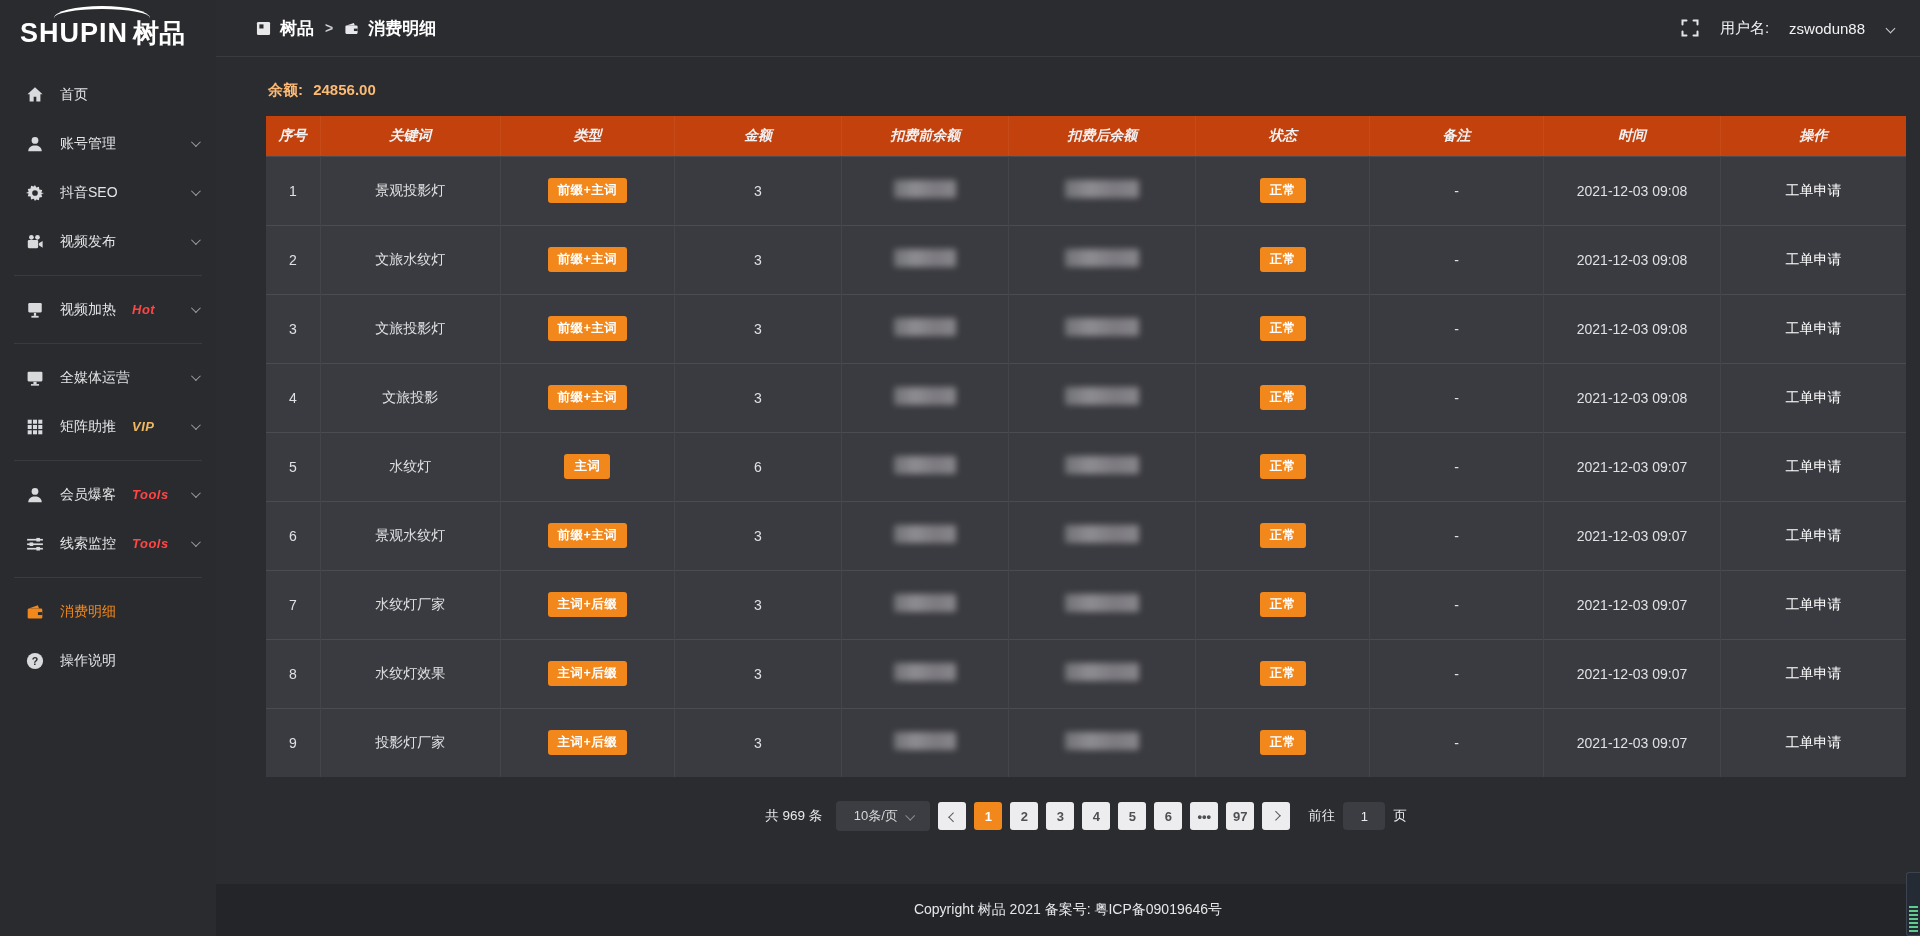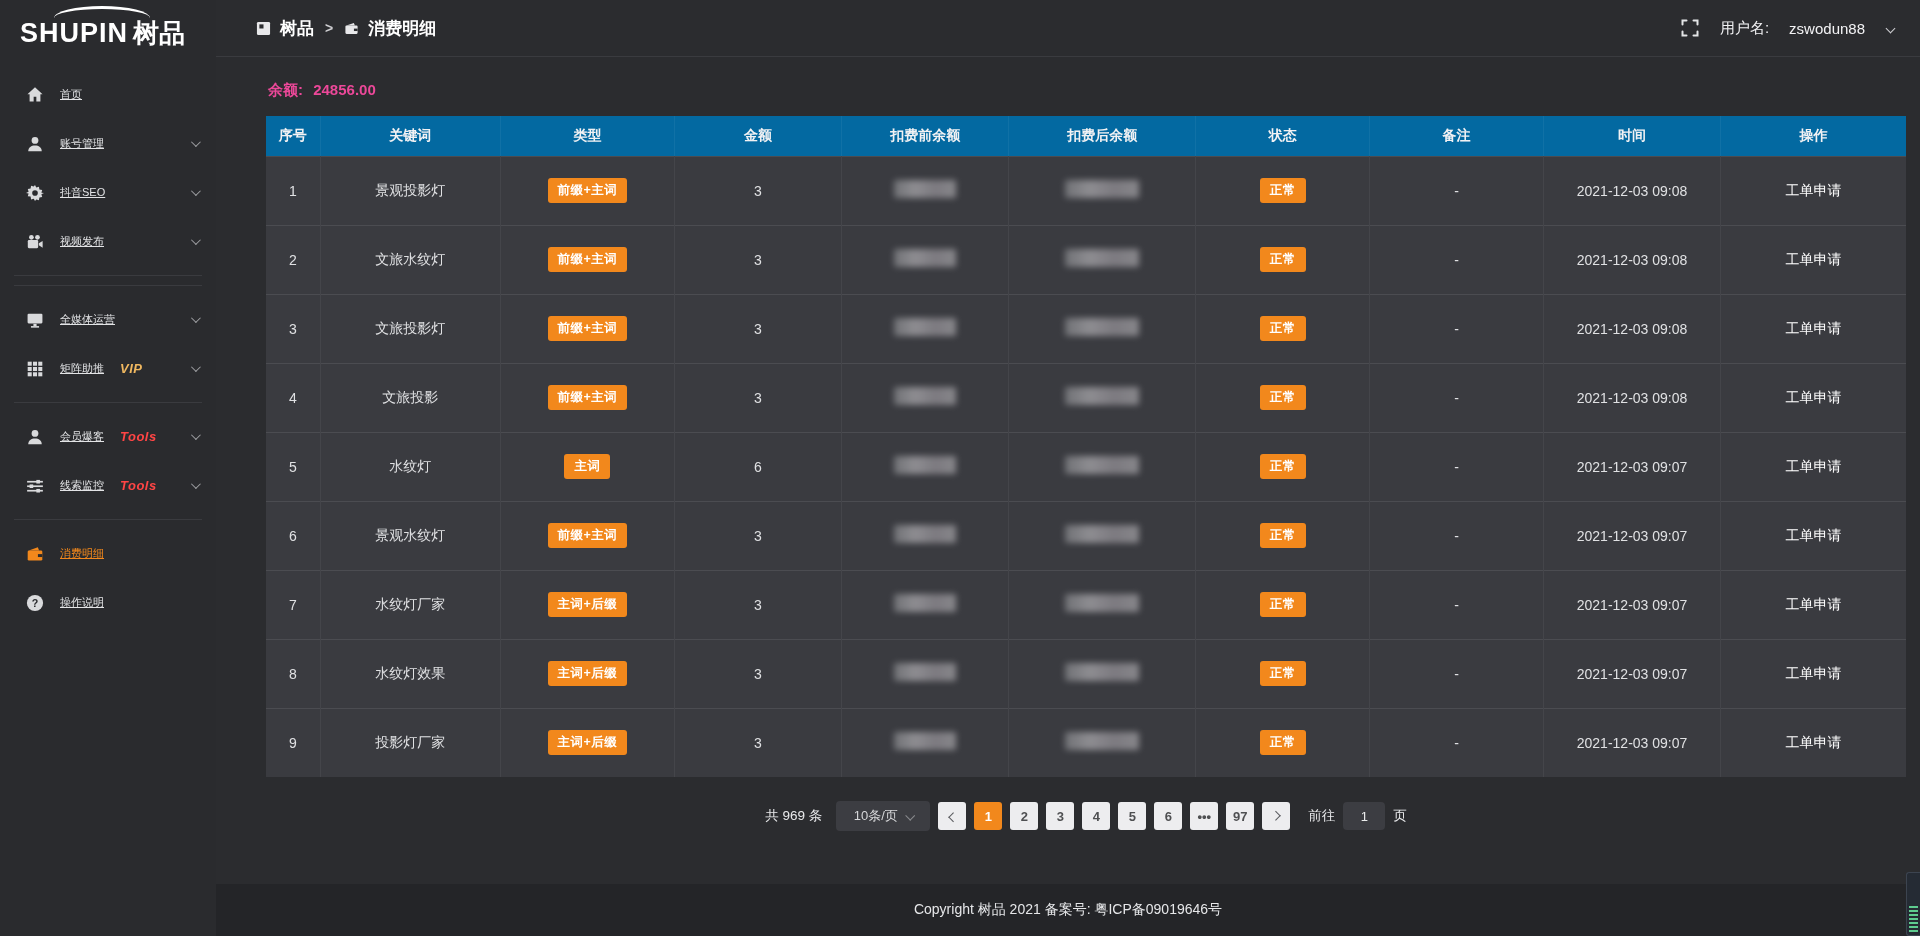--- a/index.html
+++ b/index.html
@@ -14,21 +14,21 @@
   .sidebar { width:216px; flex:0 0 216px; background:#2a2b2e; padding-top:4px; }
   .logo { position:relative; height:58px; display:flex; align-items:center; padding-left:20px; }
   .logo-arc { position:absolute; top:2px; left:54px; width:96px; height:12px;
     border-top:3px solid #fff; border-radius:50% 50% 0 0 / 100% 100% 0 0; }
   .logo-en { font-size:27px; font-weight:bold; color:#fff; letter-spacing:1px; }
   .logo-cn { font-size:26px; font-weight:bold; color:#fff; margin-left:5px; }
   .menu { margin-top:8px; }
   .menu-item { display:flex; align-items:center; height:49px; padding:0 18px 0 26px; cursor:pointer; }
   .mi-icon { width:18px; height:18px; margin-right:16px; color:#d9dadc; display:inline-flex; }
   .mi-icon svg { width:18px; height:18px; fill:currentColor; }
-  .mi-label { font-size:11px; color:#e3e4e6;text-decoration:underline; }
+  .mi-label { font-size:14px; color:#e3e4e6; }
   .menu-item.active .mi-label, .menu-item.active .mi-icon { color:#f2881c; }
   .mi-tag { font-style:italic; font-weight:bold; font-size:13px; margin-left:16px; letter-spacing:.5px; }
   .mi-tag.red { color:#ff4545; }
   .mi-tag.gold { color:#f0b860; }
   .chev { width:7px; height:7px; border-right:1.6px solid #9c9da0; border-bottom:1.6px solid #9c9da0;
     transform:rotate(45deg) translateY(-2px); margin-left:auto; }
   .menu-divider { height:1px; background:#3a3b3f; margin:9px 14px; }
 
   
   .main { flex:1; display:flex; flex-direction:column; min-width:0; }
@@ -39,26 +39,26 @@
   .crumb .ci { width:15px; height:15px; color:#e8e8ea; display:inline-flex; }
   .crumb .ci svg { width:15px; height:15px; fill:currentColor; }
   .crumb-sep { color:#cfcfd2; font-size:14px; font-weight:bold; padding:0 2px; }
   .topbar-right { margin-left:auto; display:flex; align-items:center; gap:20px; }
   .fs-btn { width:20px; height:20px; color:#e4e5e7; cursor:pointer; display:inline-flex; }
   .fs-btn svg { width:20px; height:20px; }
   .user-box { display:flex; align-items:center; gap:20px; font-size:15px; color:#f2f2f4; cursor:pointer; }
   .user-box .chev { margin-left:2px; transform:rotate(45deg); border-color:#cfcfd2; }
 
   .content { flex:1; padding:16px 14px 0 50px; display:flex; flex-direction:column; }
-  .balance { font-size:15px; font-weight:bold; color:#ec4899; margin:8px 2px 16px; }
+  .balance { font-size:15px; font-weight:bold; color:#fdba74; margin:8px 2px 16px; }
   .balance b { margin-left:6px; }
 
   
   table { width:100%; border-collapse:collapse; table-layout:fixed; background:#3a3b40; }
-  thead tr { background:#0369a1; height:40px; }
+  thead tr { background:#c2410c; height:40px;font-style:italic; }
   th { font-size:14px; font-weight:bold; color:#f2f2f4; text-align:center;
        border-right:1px solid rgba(255,255,255,.055); }
   th:last-child, td:last-child { border-right:none; }
   tbody tr { height:69px; border-top:1px solid rgba(255,255,255,.09); }
   td { text-align:center; font-size:14px; color:#e0e1e3;
        border-right:1px solid rgba(255,255,255,.055); }
   .badge { display:inline-block; background:#f2881c; color:#fff; font-size:12.5px; font-weight:bold;
     padding:4px 10px; border-radius:3px; letter-spacing:.5px; }
   .blur-block { display:inline-block; width:62px; height:18px; border-radius:2px;
     background:linear-gradient(90deg,#7e7f83,#a3a2a6,#8d8a90,#9b9a9e); filter:blur(3px); opacity:.8; }
@@ -138,20 +138,32 @@
               <circle cx="4.8" cy="3.8" r="2.1"></circle>
               <circle cx="10.2" cy="3.8" r="2.1"></circle>
               <rect x="1.6" y="6.3" width="9.2" height="7.2" rx="1"></rect>
               <path d="M11.4 9.2l3.4-2.2v6l-3.4-2.2z"></path>
             </svg>
           </span>
           <span class="mi-label">视频发布</span>
           <span class="chev"></span>
         </div>
         <div class="menu-divider"></div>
+        <div class="menu-item">
+          <span class="mi-icon">
+            <svg viewBox="0 0 16 16">
+              <rect x="2" y="1.8" width="12" height="8.4" rx="1"></rect>
+              <rect x="7" y="10.6" width="2" height="2.6"></rect>
+              <rect x="4.8" y="13.2" width="6.4" height="1.6"></rect>
+            </svg>
+          </span>
+          <span class="mi-label">视频加热</span>
+          <span class="mi-tag red">Hot</span>
+          <span class="chev"></span>
+        </div>
         <div class="menu-divider"></div>
         <div class="menu-item">
           <span class="mi-icon">
             <svg viewBox="0 0 16 16">
               <rect x="1.4" y="2.4" width="13.2" height="8.6" rx="1"></rect>
               <rect x="6.6" y="11.4" width="2.8" height="2"></rect>
               <rect x="4.4" y="13.4" width="7.2" height="1.4"></rect>
             </svg>
           </span>
           <span class="mi-label">全媒体运营</span>

